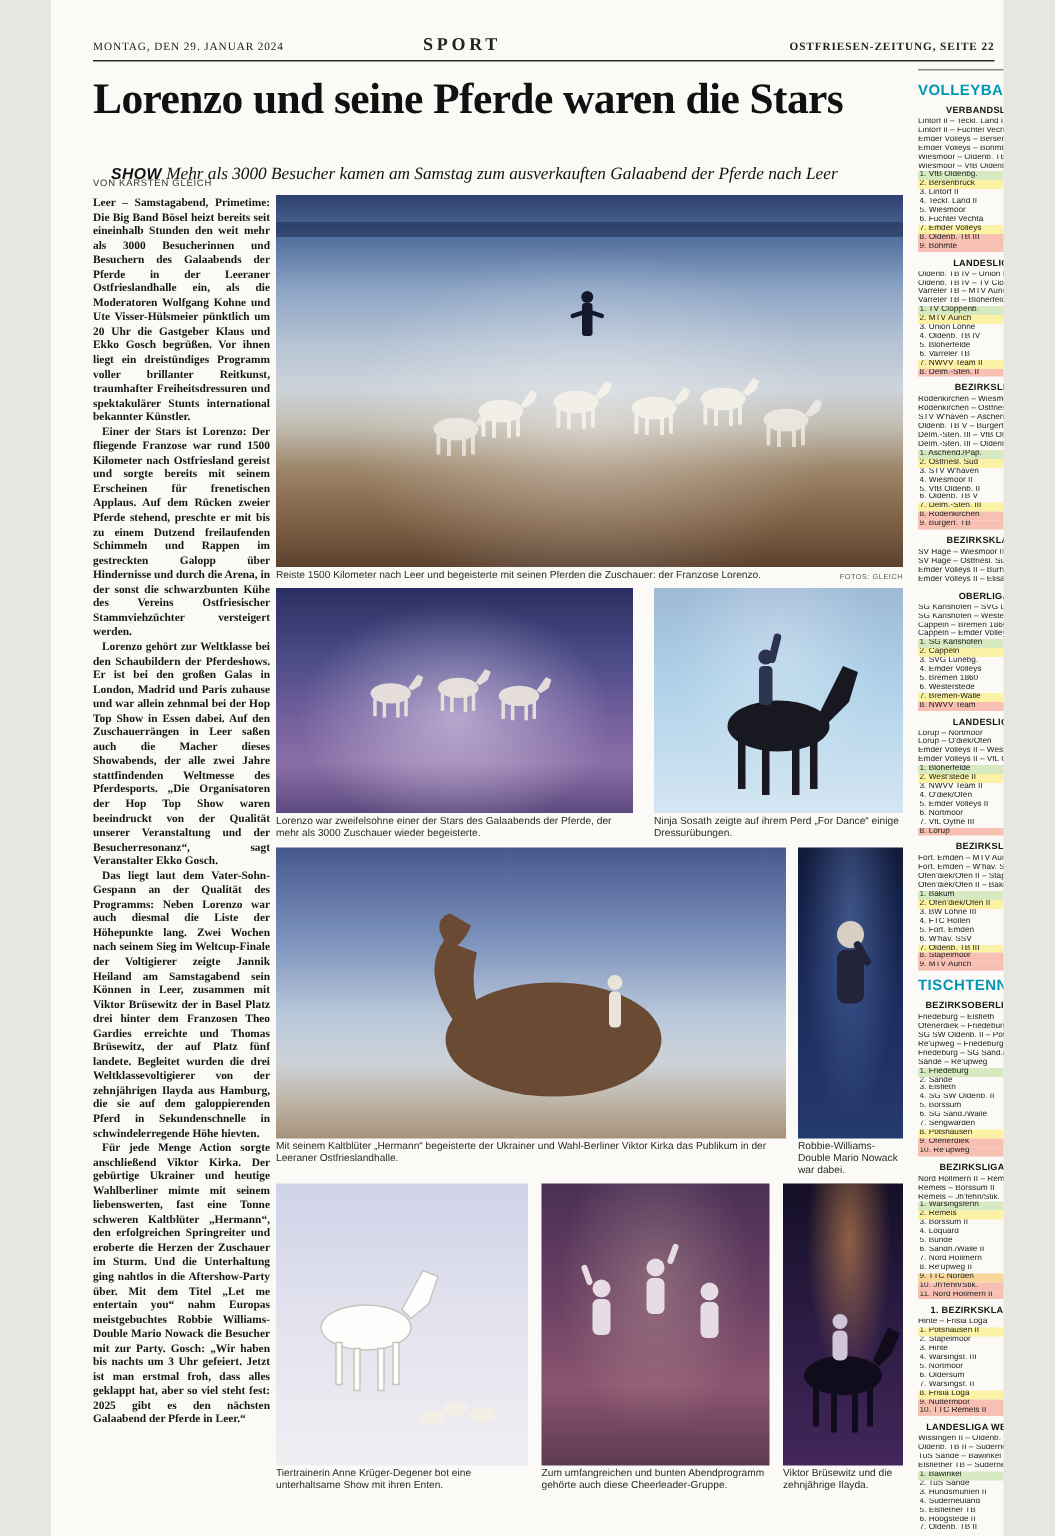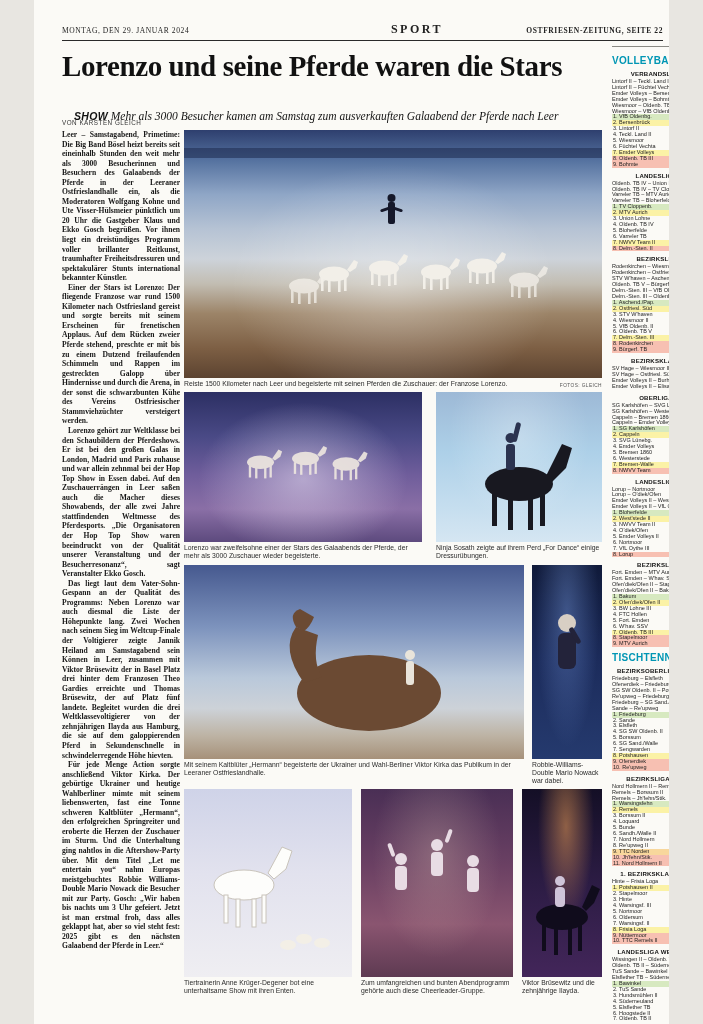--- a/index.html
+++ b/index.html
@@ -2,21 +2,21 @@
 <html style="--accent: #0096b4; --hl-green: #d7e9c0; --hl-yellow: #fbf2a6; --hl-red: #f7c0b2; --hl-orange: #f8d79c; --paper: #fbfaf6; --ink: #1c1c1c;"><head>
 <meta charset="utf-8">
 <style>
   html,body{margin:0;padding:0;background:#e8e6e1;}
   .page{position:relative;width:635px;height:1024px;background:#fbfaf6;overflow:hidden;
         font-family:"Liberation Sans",sans-serif;color:#1c1c1c;margin:0 auto;}
   
   .masthead{position:absolute;left:28px;right:6px;top:22px;display:flex;align-items:baseline;
             font-family:"Liberation Serif",serif;font-size:7.5px;letter-spacing:.6px;color:#222;}
   .mh-side{width:220px;}
-  .mh-center{flex:1;text-align:right;font-weight:bold;font-size:12px;letter-spacing:2.5px;}
+  .mh-center{flex:1;text-align:left;font-weight:bold;font-size:12px;letter-spacing:2.5px;}
   .mh-right{text-align:right;font-weight:bold;}
   .mh-rule{position:absolute;left:28px;right:6px;top:40px;border-top:1.3px solid #2a2a2a;}
   
   .headline{position:absolute;left:28px;top:50px;width:545px;margin:0;
             font-family:"Liberation Serif",serif;font-weight:bold;font-size:29px;
             letter-spacing:-.4px;color:#111;}
   .subhead{position:absolute;left:28px;top:98px;width:545px;margin:12px;
            font-family:"Liberation Serif",serif;font-size:11.5px;color:#111;font-style:italic;}
   .kicker{font-family:"Liberation Sans",sans-serif;font-weight:bold;font-size:10.5px;letter-spacing:.3px;}
   .byline{position:absolute;left:28px;top:119px;font-size:6.3px;letter-spacing:.5px;color:#333;}

